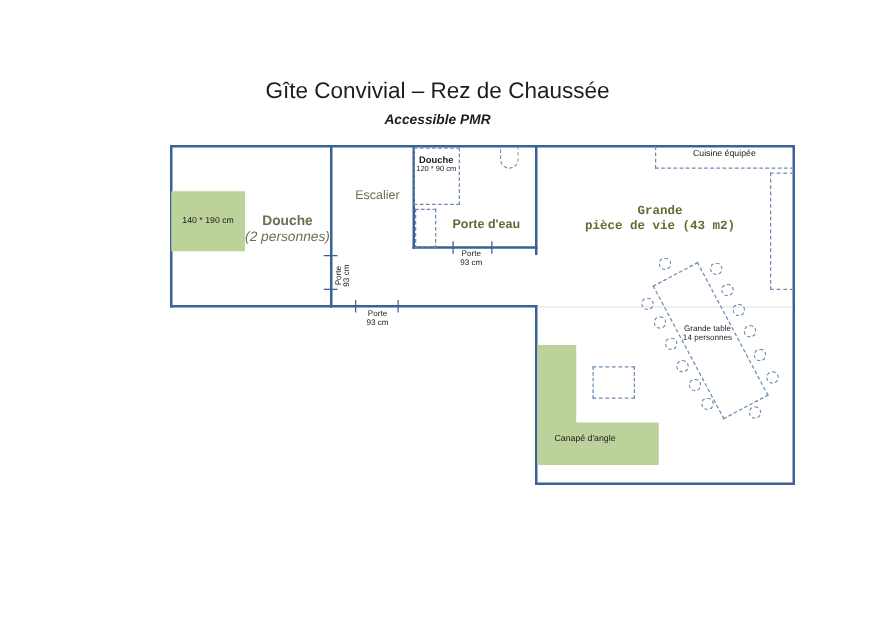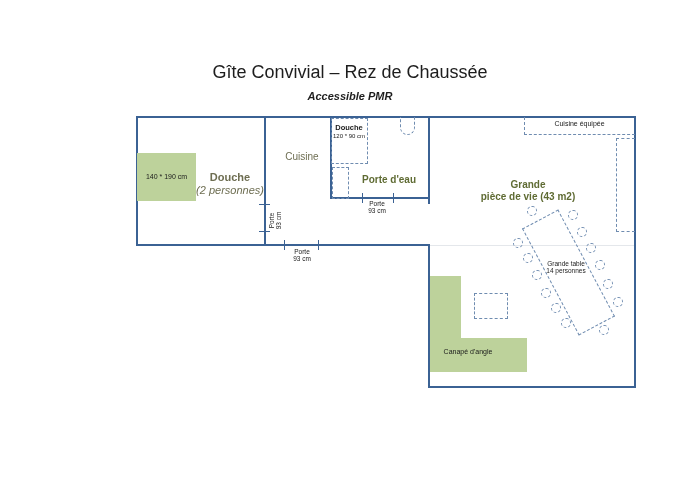--- a/index.html
+++ b/index.html
@@ -99,30 +99,30 @@
   <div class="abs chair" style="left:595px;top:260px;"></div>
   <div class="abs chair" style="left:603px;top:279px;"></div>
   <div class="abs chair" style="left:613px;top:297px;"></div>
   <div class="abs chair" style="left:599px;top:325px;"></div>
 
   <div class="abs lbl center" style="left:190px;top:171px;width:80px;">
     <div class="room-muted" style="font-size:11px;font-weight:bold;">Douche</div>
     <div class="room-muted" style="font-size:11px;font-style:italic;">(2 personnes)</div>
   </div>
 
-  <div class="abs lbl center room-muted" style="left:272px;top:151px;width:60px;font-size:10px;">Cuisine</div>
+  <div class="abs lbl center room-muted" style="left:272px;top:151px;width:60px;font-size:10px;">Escalier</div>
 
   <div class="abs lbl center" style="left:328px;top:124px;width:42px;">
     <div style="font-size:7.5px;font-weight:bold;">Douche</div>
     <div style="font-size:6px;">120 * 90 cm</div>
   </div>
 
   <div class="abs lbl center room-olive" style="left:349px;top:174px;width:80px;font-size:10px;">Porte d'eau</div>
 
-  <div class="abs lbl center room-olive" style="left:448px;top:179px;width:160px;font-size:10px;">
+  <div class="abs lbl center room-olive" style="left:448px;top:164px;width:160px;font-size:10px;font-family:Liberation Mono, monospace;">
     <div>Grande</div>
     <div>pièce de vie (43 m2)</div>
   </div>
 
   <div class="abs lbl center small" style="left:524px;top:120px;width:111px;">Cuisine équipée</div>
 
   <div class="abs lbl center" style="left:534px;top:260px;width:64px;font-size:6.5px;color:#222;">
     <div>Grande table</div>
     <div>14 personnes</div>
   </div>

